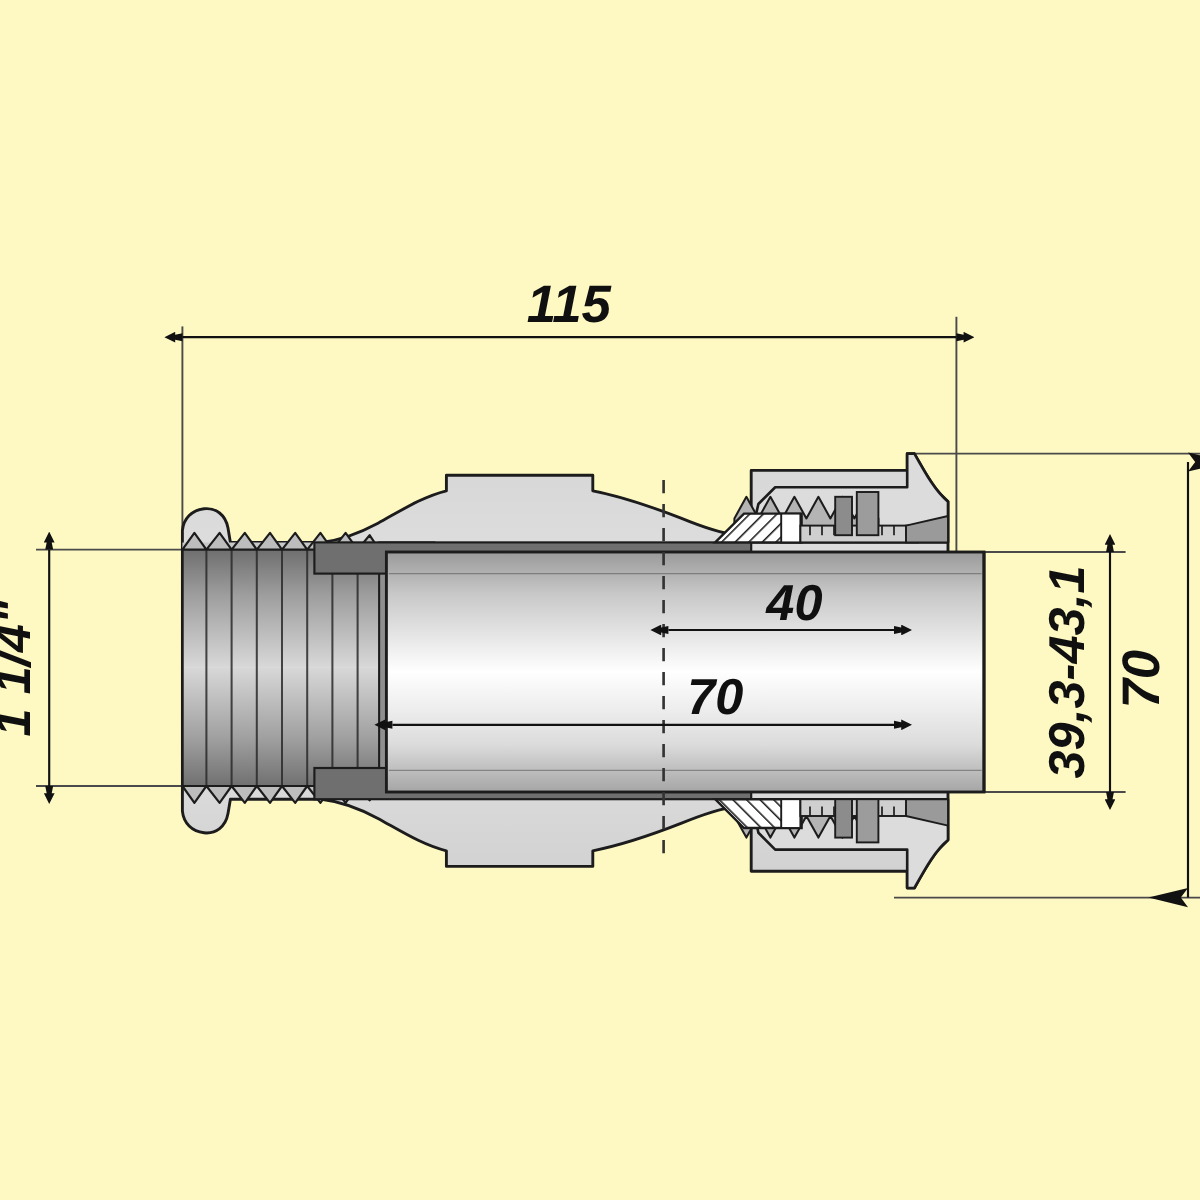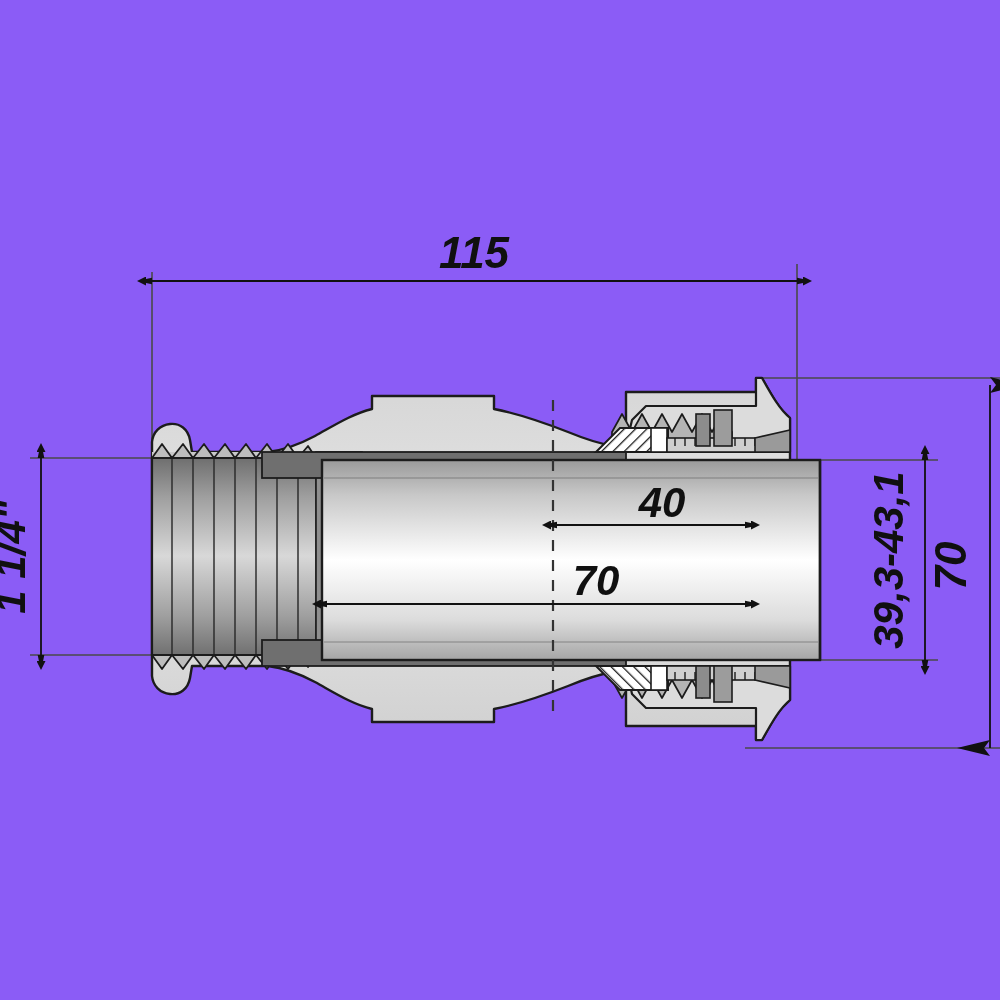--- a/index.html
+++ b/index.html
@@ -1,17 +1,17 @@
 <!DOCTYPE html>
 <html><head>
 <meta charset="utf-8">
 <style>
   html,body{margin:0;padding:0;background:#ffffff;}
   body{width:1000px;height:1000px;font-family:"Liberation Sans",sans-serif;overflow:hidden;}
-  #stage{position:relative;width:1000px;height:1000px;background:#8b5cf6;}
+  #stage{position:relative;width:1000px;height:1000px;background:#fef9c3;}
   svg.drawing{position:absolute;left:0;top:0;width:1000px;height:1000px;display:block;}
   .dimtext{
     font-family:"Liberation Sans",sans-serif;
     font-weight:bold;
     font-style:italic;
     fill:#101010;
   }
 </style>
 </head>
 <body>

